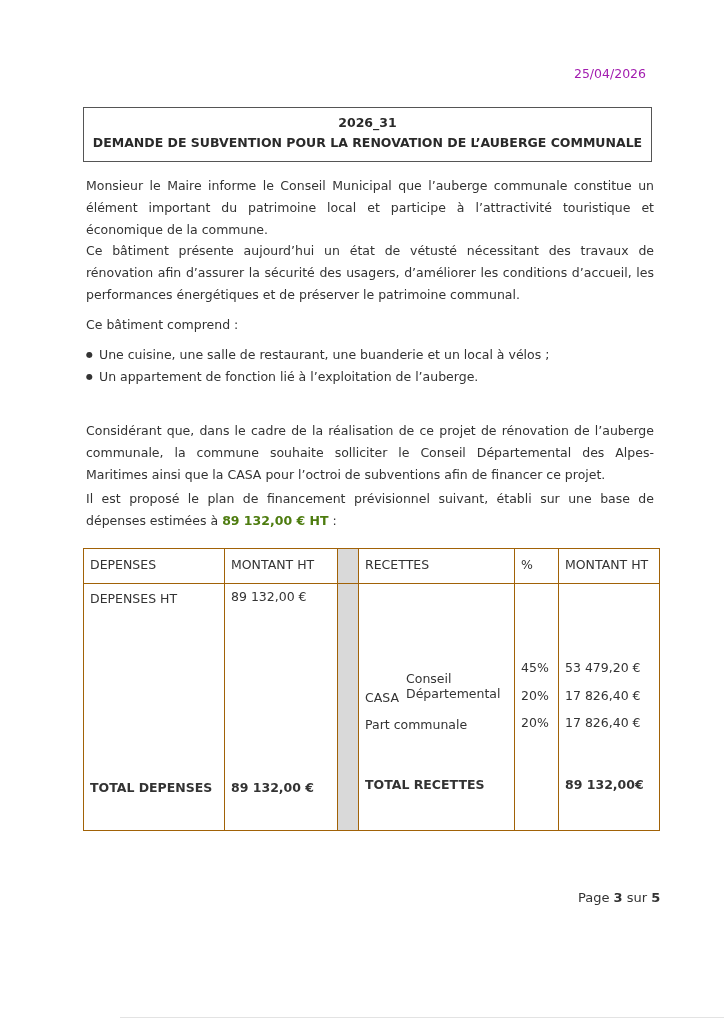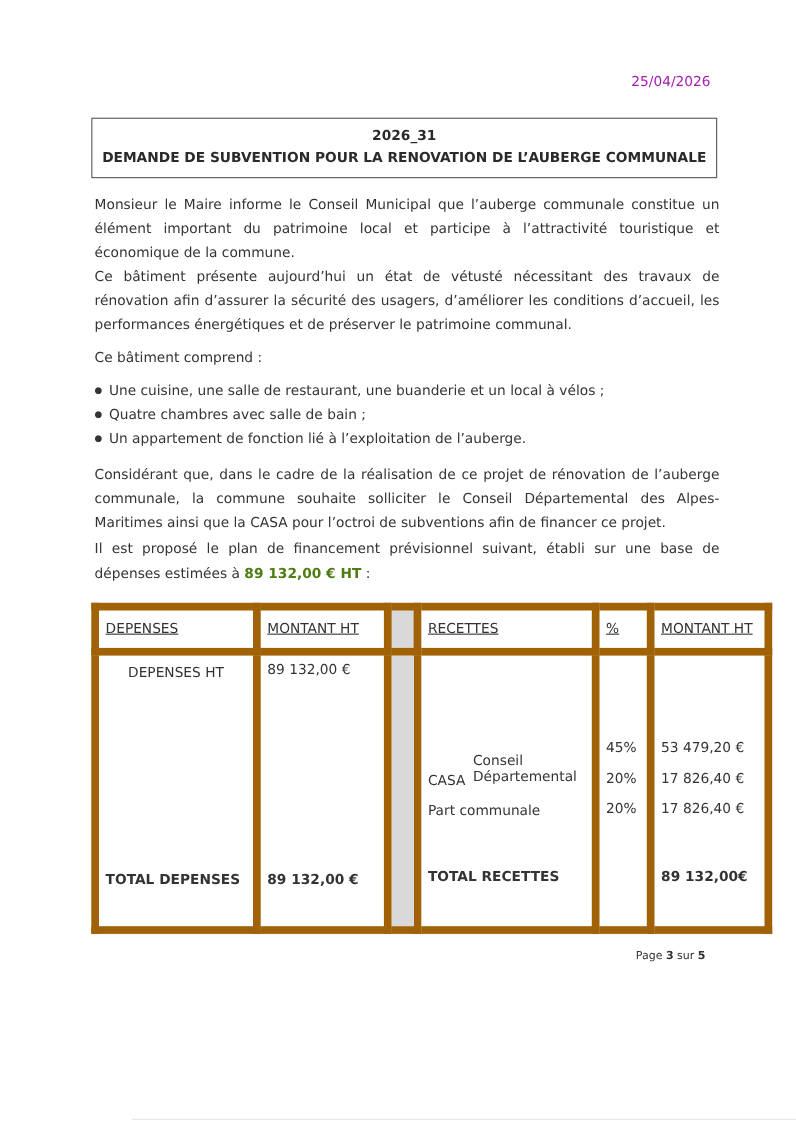--- a/index.html
+++ b/index.html
@@ -10,50 +10,49 @@
                border: 1px solid #555; text-align: center; }
   .title-box .num { font-weight: bold; font-size: 12.5px; margin-top: 7px; }
   .title-box .ttl { font-weight: bold; font-size: 12.5px; margin-top: 5px; }
   .para { position: absolute; left: 86px; width: 568px; font-size: 12.5px; line-height: 22px;
           text-align: justify; color: #333; }
   .para b { color: #4d7c0f; }
   .bullets { position: absolute; left: 86px; top: 345px; font-size: 12.5px; line-height: 20px; color: #333; }
   .bullets div::before { content: "\25CF"; font-size: 8px; margin-right: 6px; position: relative; top: -2px; }
   table.fin { position: absolute; left: 83px; top: 548px; border-collapse: collapse;
               font-size: 12.5px; color: #333; }
-  table.fin td { border: 7px solid #a16207; vertical-align: top; padding: 0; text-decoration: underline; }
+  table.fin td { border: 1px solid #a16207; vertical-align: top; padding: 0; }
   .c1 { width: 140px; } .c2 { width: 112px; } .cg { width: 20px; background: #d9d9d9; }
   .c4 { width: 155px; } .c5 { width: 43px; } .c6 { width: 100px; }
   .hdr td { height: 34px; }
   .hdr .t { padding: 8px 6px 0 6px; }
   .body-row td { height: 246px; position: relative; }
   .abs { position: absolute; left: 6px; right: 6px; }
   .r { text-align: left; }
   .bold { font-weight: bold; }
-  .pager { position: absolute; left: 578px; top: 864px; font-size: 10px; color: #333; }
+  .pager { position: absolute; left: 578px; top: 890px; font-size: 13px; color: #333; }
   .pager b { font-weight: bold; }
   .scanline { position: absolute; left: 120px; right: 0; top: 1017px; height: 1px; background: #e3e3e3; }
 </style>
 </head>
 <body>
 
 <div class="date">25/04/2026</div>
 
 <div class="title-box">
   <div class="num">2026_31</div>
   <div class="ttl">DEMANDE DE SUBVENTION POUR LA RENOVATION DE L’AUBERGE COMMUNALE</div>
 </div>
 
 <div class="para" style="top:175px;">Monsieur le Maire informe le Conseil Municipal que l’auberge communale constitue un élément important du patrimoine local et participe à l’attractivité touristique et économique de la commune.</div>
 <div class="para" style="top:240px;">Ce bâtiment présente aujourd’hui un état de vétusté nécessitant des travaux de rénovation afin d’assurer la sécurité des usagers, d’améliorer les conditions d’accueil, les performances énergétiques et de préserver le patrimoine communal.</div>
 <div class="para" style="top:314px;">Ce bâtiment comprend :</div>
 
 <div class="bullets">
   <div>Une cuisine, une salle de restaurant, une buanderie et un local à vélos ;</div>
-  <div>Quatre chambres avec salle de bain ;</div>
   <div>Un appartement de fonction lié à l’exploitation de l’auberge.</div>
 </div>
 
 <div class="para" style="top:420px;">Considérant que, dans le cadre de la réalisation de ce projet de rénovation de l’auberge communale, la commune souhaite solliciter le Conseil Départemental des Alpes- Maritimes ainsi que la CASA pour l’octroi de subventions afin de financer ce projet.</div>
 
 <div class="para" style="top:488px;"><span>Il est proposé le plan de financement prévisionnel suivant, établi sur une base de dépenses estimées à </span><b>89 132,00 € HT</b><span> :</span></div>
 
 <table class="fin">
   <tbody>
       <tr class="hdr">
@@ -69,21 +68,21 @@
         </td>
     <td class="c5">
           <div class="t">%</div>
         </td>
     <td class="c6">
           <div class="t">MONTANT HT</div>
         </td>
   </tr>
   <tr class="body-row">
     <td class="c1">
-      <div class="abs" style="top:7px;text-align:center;">DEPENSES HT</div>
+      <div class="abs" style="top:7px;">DEPENSES HT</div>
       <div class="abs bold" style="top:196px;">TOTAL DEPENSES</div>
     </td>
     <td class="c2">
       <div class="abs" style="top:5px;">89 132,00 €</div>
       <div class="abs bold" style="top:196px;">89 132,00 €</div>
     </td>
     <td class="cg"></td>
     <td class="c4">
       <div class="abs" style="top:87px;margin-left:41px;">Conseil Départemental</div>
       <div class="abs" style="top:106px;">CASA</div>

